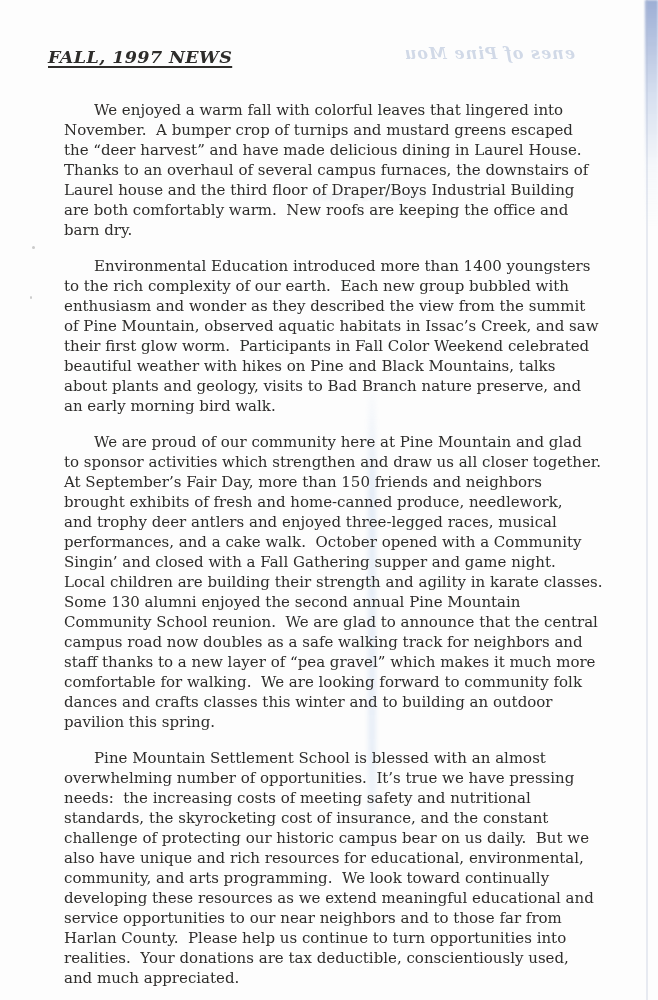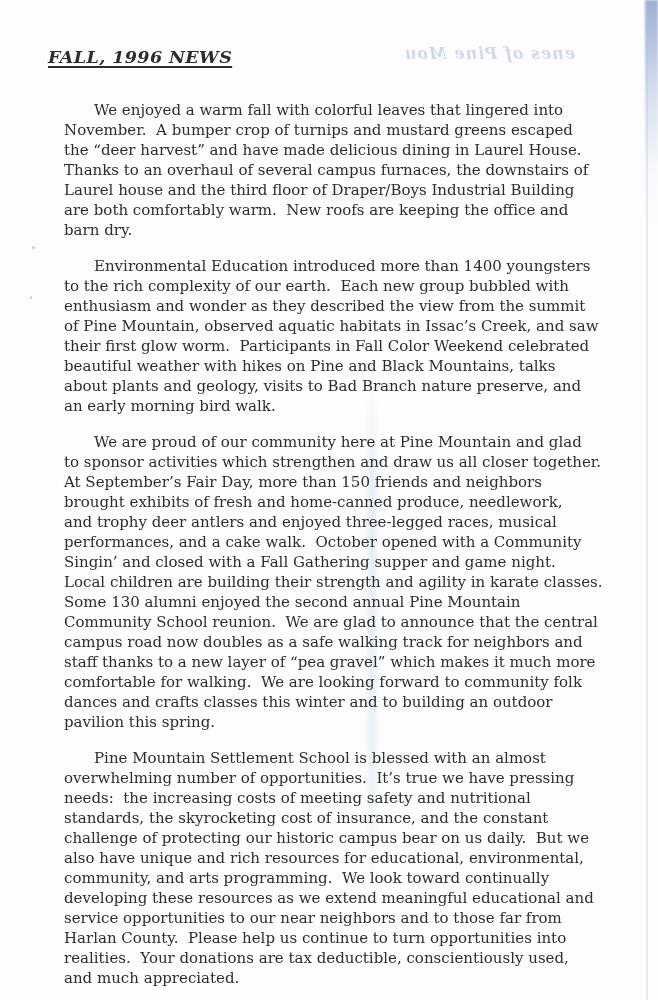--- a/index.html
+++ b/index.html
@@ -116,21 +116,21 @@
 
   <div class="edge-gradient-right"></div>
   <div class="edge-line-right"></div>
   <div class="blue-streak"></div>
   <div class="ghost ghost-1">enes of Pine Mou</div>
   <div class="ghost ghost-2">continues season</div>
   <div class="speck speck-1"></div>
   <div class="speck speck-2"></div>
 
   <div class="doc-heading">
-    <span>FALL, 1996 NEWS</span>
+    <span>FALL, 1997 NEWS</span>
   </div>
 
   <div class="doc-body">
     <p>We enjoyed a warm fall with colorful leaves that lingered into
 November.  A bumper crop of turnips and mustard greens escaped
 the “deer harvest” and have made delicious dining in Laurel House.
 Thanks to an overhaul of several campus furnaces, the downstairs of
 Laurel house and the third floor of Draper/Boys Industrial Building
 are both comfortably warm.  New roofs are keeping the office and
 barn dry.</p>

